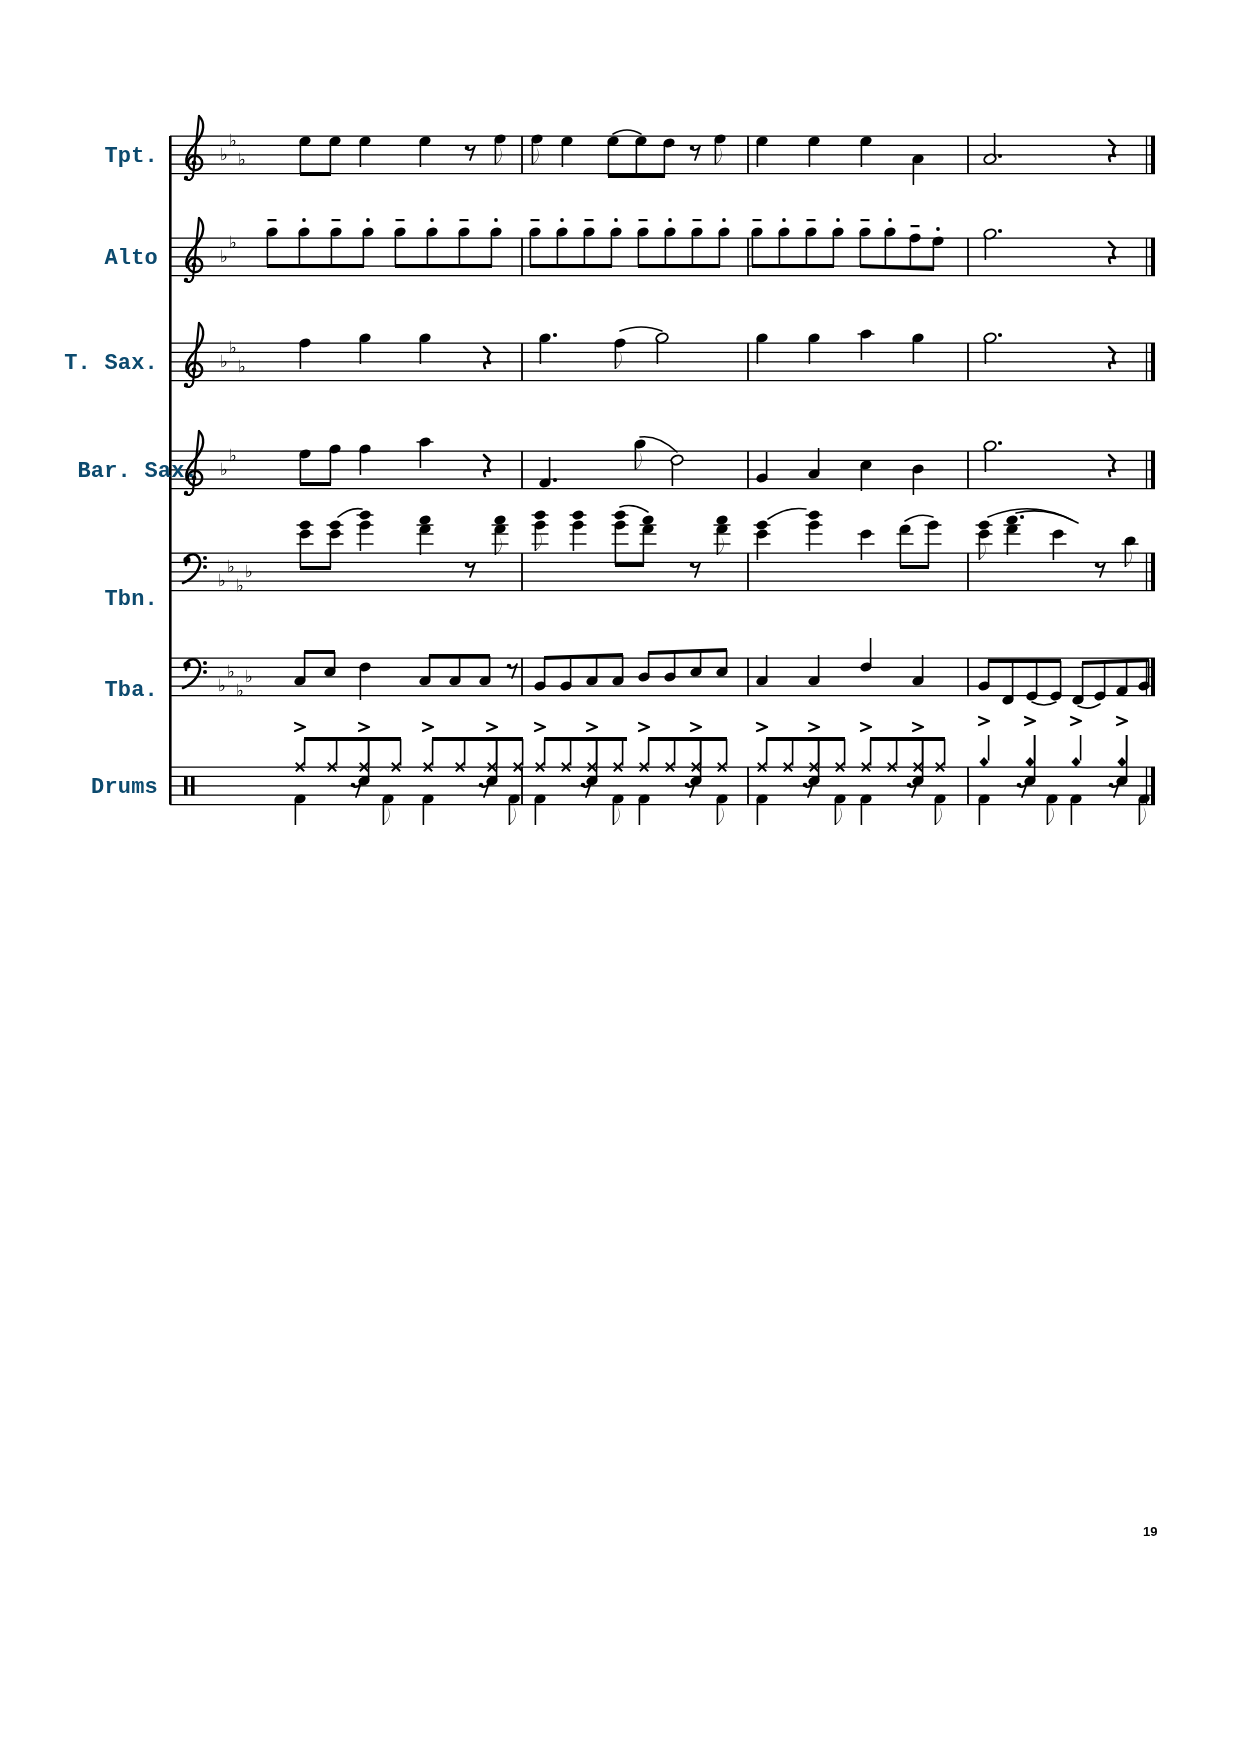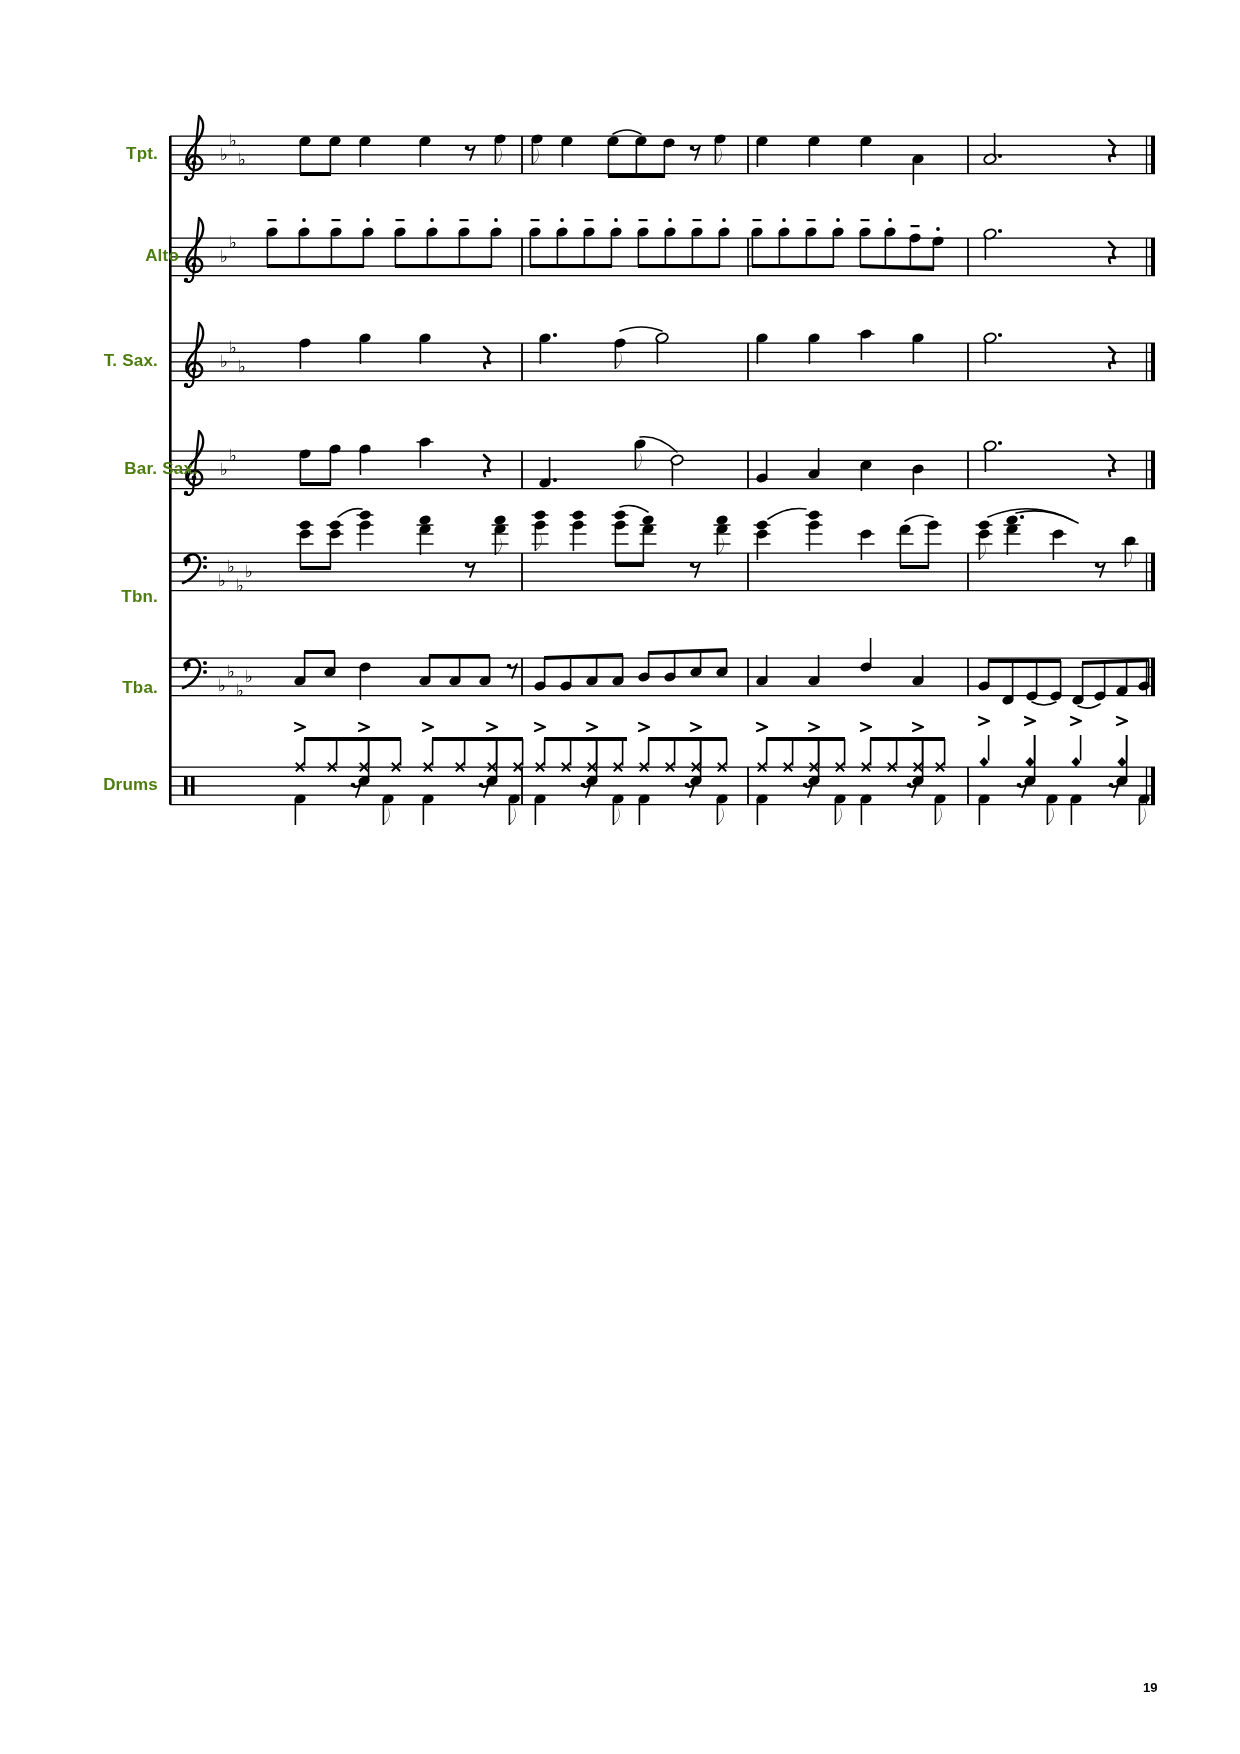--- a/index.html
+++ b/index.html
@@ -1,20 +1,20 @@
 <!DOCTYPE html>
 <html><head>
 <meta charset="utf-8">
 <style>
   html,body{margin:0;padding:0;background:#888;}
   .page{position:relative;width:1240px;height:1754px;background:#ffffff;margin:0 auto;overflow:hidden;
         font-family:"Liberation Sans",sans-serif;}
   svg{position:absolute;left:0;top:0;}
   .stafflabel{position:absolute;left:0;width:158px;text-align:right;font-weight:bold;
-        font-size:17px;color:#4d7c0f;letter-spacing:0.2px;}
+        font-size:22px;color:#0c4a6e;letter-spacing:0.2px;font-family:Liberation Mono, monospace;}
   .pagenum{position:absolute;font-weight:bold;font-size:13px;color:#000;}
 </style>
 </head>
 <body>
 
 <div class="page">
   <svg id="score-svg" width="1240" height="1754" viewBox="0 0 1240 1754">
       <line x1="170" y1="136" x2="1155" y2="136" stroke="#000" stroke-width="1.25"></line>
       <line x1="170" y1="145.4" x2="1155" y2="145.4" stroke="#000" stroke-width="1.25"></line>
       <line x1="170" y1="154.8" x2="1155" y2="154.8" stroke="#000" stroke-width="1.25"></line>
@@ -682,20 +682,20 @@
       <path d="M 809,723 L 819,727 L 809,731" stroke="#000" stroke-width="2.2" fill="none" stroke-linecap="round" stroke-linejoin="round"></path>
       <path d="M 861,723 L 871,727 L 861,731" stroke="#000" stroke-width="2.2" fill="none" stroke-linecap="round" stroke-linejoin="round"></path>
       <path d="M 913,723 L 923,727 L 913,731" stroke="#000" stroke-width="2.2" fill="none" stroke-linecap="round" stroke-linejoin="round"></path>
       <path d="M 979,717 L 989,721 L 979,725" stroke="#000" stroke-width="2.2" fill="none" stroke-linecap="round" stroke-linejoin="round"></path>
       <path d="M 1025,717 L 1035,721 L 1025,725" stroke="#000" stroke-width="2.2" fill="none" stroke-linecap="round" stroke-linejoin="round"></path>
       <path d="M 1071,717 L 1081,721 L 1071,725" stroke="#000" stroke-width="2.2" fill="none" stroke-linecap="round" stroke-linejoin="round"></path>
       <path d="M 1117,717 L 1127,721 L 1117,725" stroke="#000" stroke-width="2.2" fill="none" stroke-linecap="round" stroke-linejoin="round"></path>
       <rect x="169" y="136" width="2.6" height="668.6" fill="#000"></rect>
     </svg>
   <div class="stafflabel" style="top:144px;">Tpt.</div>
-  <div class="stafflabel" style="top:246px;padding-left:21px;">Alto</div>
+  <div class="stafflabel" style="top:246px;">Alto</div>
   <div class="stafflabel" style="top:351px;">T. Sax.</div>
   <div class="stafflabel" style="top:459px;padding-left:40px;">Bar. Sax.</div>
   <div class="stafflabel" style="top:587px;">Tbn.</div>
   <div class="stafflabel" style="top:678px;">Tba.</div>
   <div class="stafflabel" style="top:775px;text-align:right;">Drums</div>
-  <div class="pagenum" style="left:1143px;top:1680px;">19</div>
+  <div class="pagenum" style="left:1143px;top:1524px;">19</div>
 </div>
 
 </body></html>

